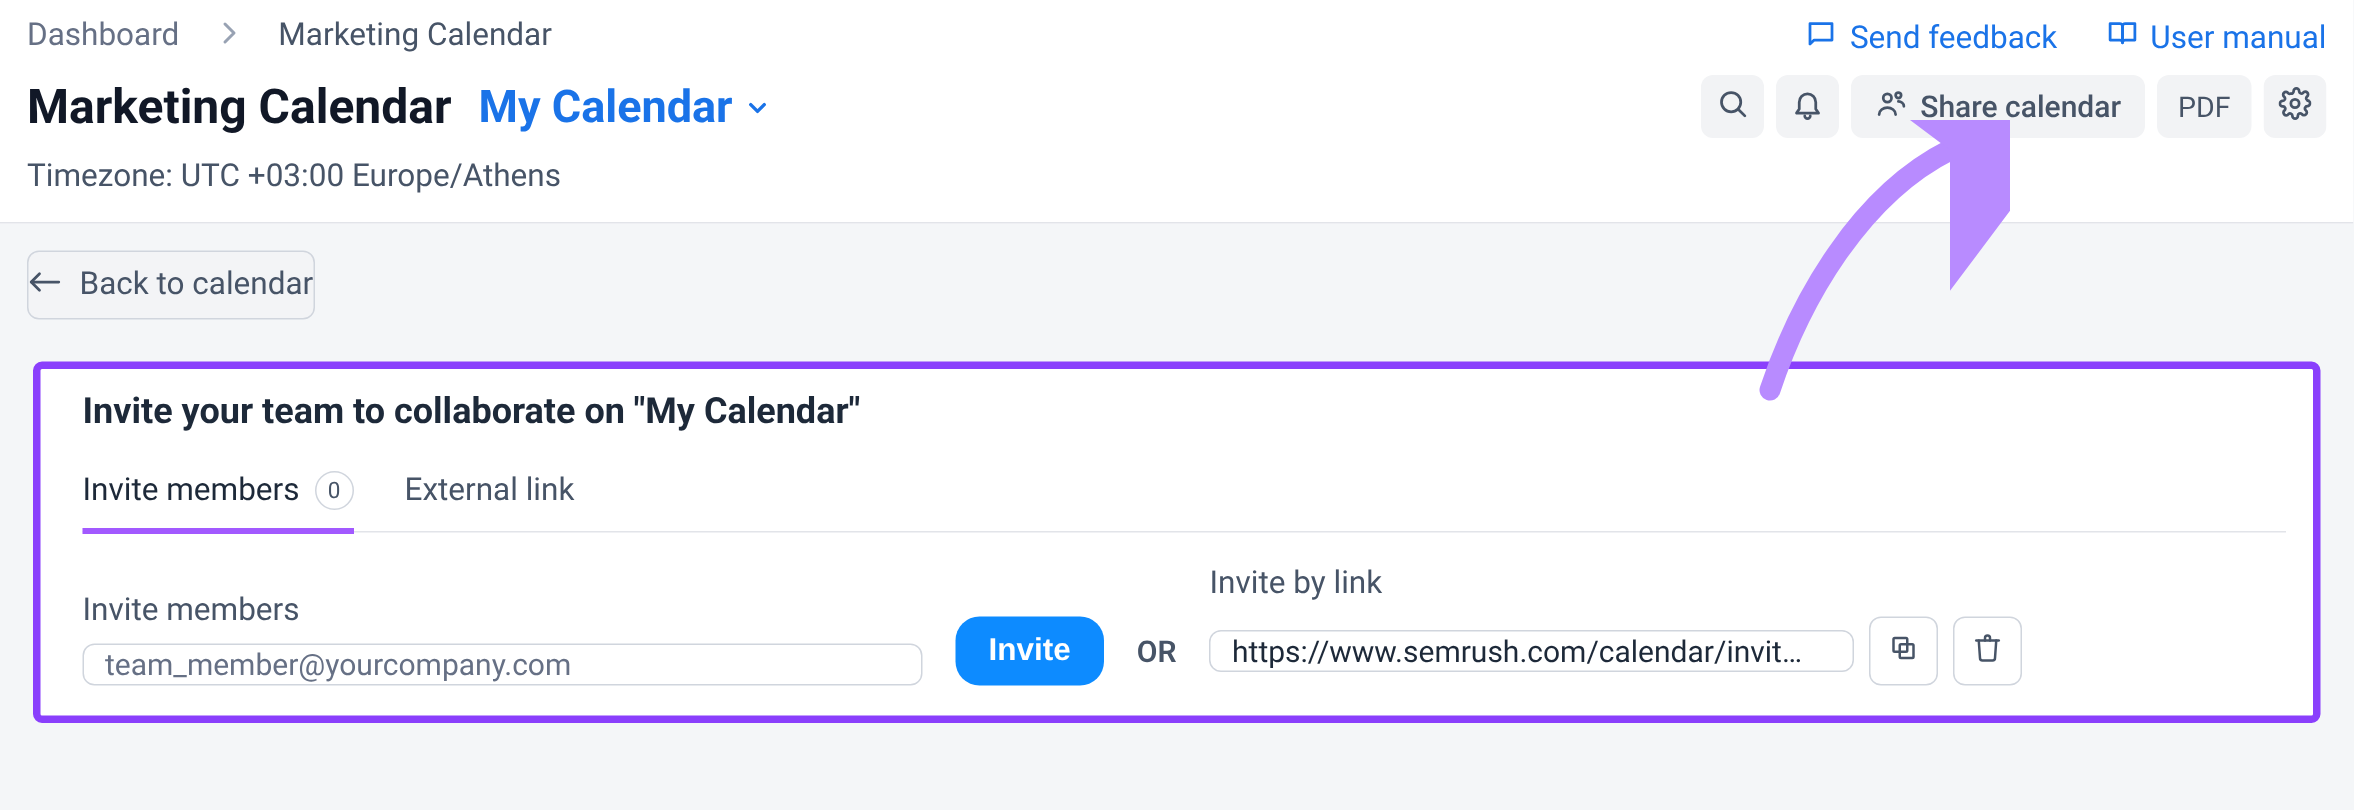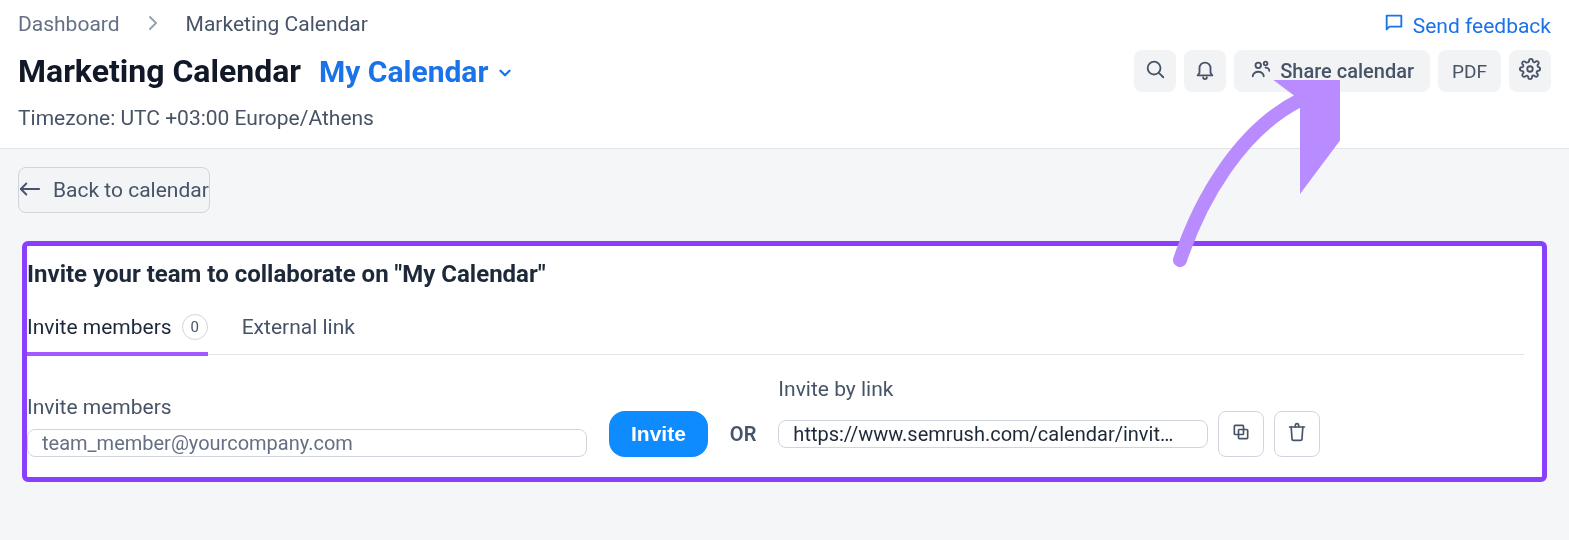--- a/index.html
+++ b/index.html
@@ -125,21 +125,21 @@
     cursor:pointer;
     margin-bottom:28px;
     background:#f3f4f6;
   }
   .back-link svg{width:22px;height:16px;stroke:var(--text-mid);}
 
   .share-panel{
     background:#fff;
     border:5px solid var(--purple-border);
     border-radius:6px;
-    padding:14px 18px 20px 0;
+    padding:14px 18px 20px 28px;
     margin:0 4px;
   }
   .panel-title{
     font-size:24px;
     font-weight:700;
     margin:0 0 26px 0;
   }
   .tabs{
     display:flex;align-items:center;gap:34px;
     border-bottom:1px solid #e2e4e9;
@@ -213,20 +213,29 @@
 
 <div class="masthead">
   <div class="top-links">
     <a href="#">
       <span>
         <svg viewBox="0 0 24 24" fill="none" stroke-width="2" stroke-linecap="round" stroke-linejoin="round">
             <path d="M4 4h16v12H7l-3 3V4z"></path>
           </svg>
       </span>
       <span>Send feedback</span>
+    </a>
+    <a href="#">
+      <span>
+        <svg viewBox="0 0 24 24" fill="none" stroke-width="2" stroke-linecap="round" stroke-linejoin="round">
+            <path d="M3 4h7a2 2 0 0 1 2 2v12a2 2 0 0 0-2-2H3V4z"></path>
+            <path d="M21 4h-7a2 2 0 0 0-2 2v12a2 2 0 0 1 2-2h7V4z"></path>
+          </svg>
+      </span>
+      <span>User manual</span>
     </a>
   </div>
 
   <div class="breadcrumb">
     <span style="cursor:pointer">Dashboard</span>
     <span class="sep">
       <svg viewBox="0 0 10 16" fill="none" stroke="#98a2b3" stroke-width="2" stroke-linecap="round" stroke-linejoin="round">
           <polyline points="2,2 8,8 2,14"></polyline>
         </svg>
     </span>

